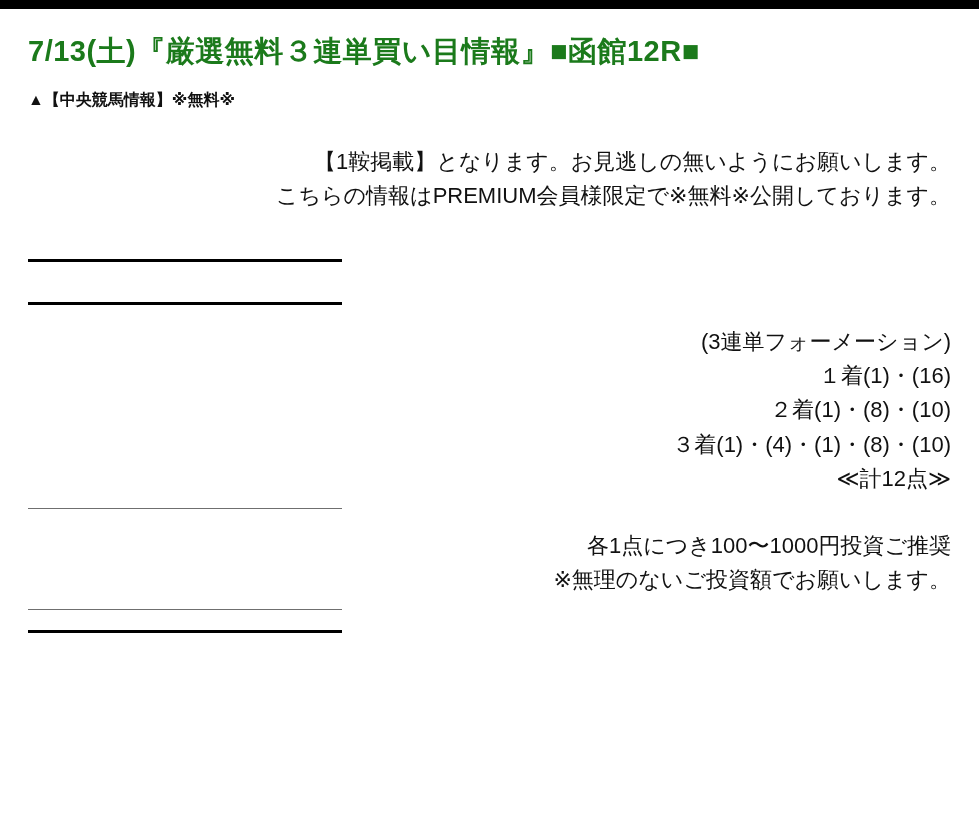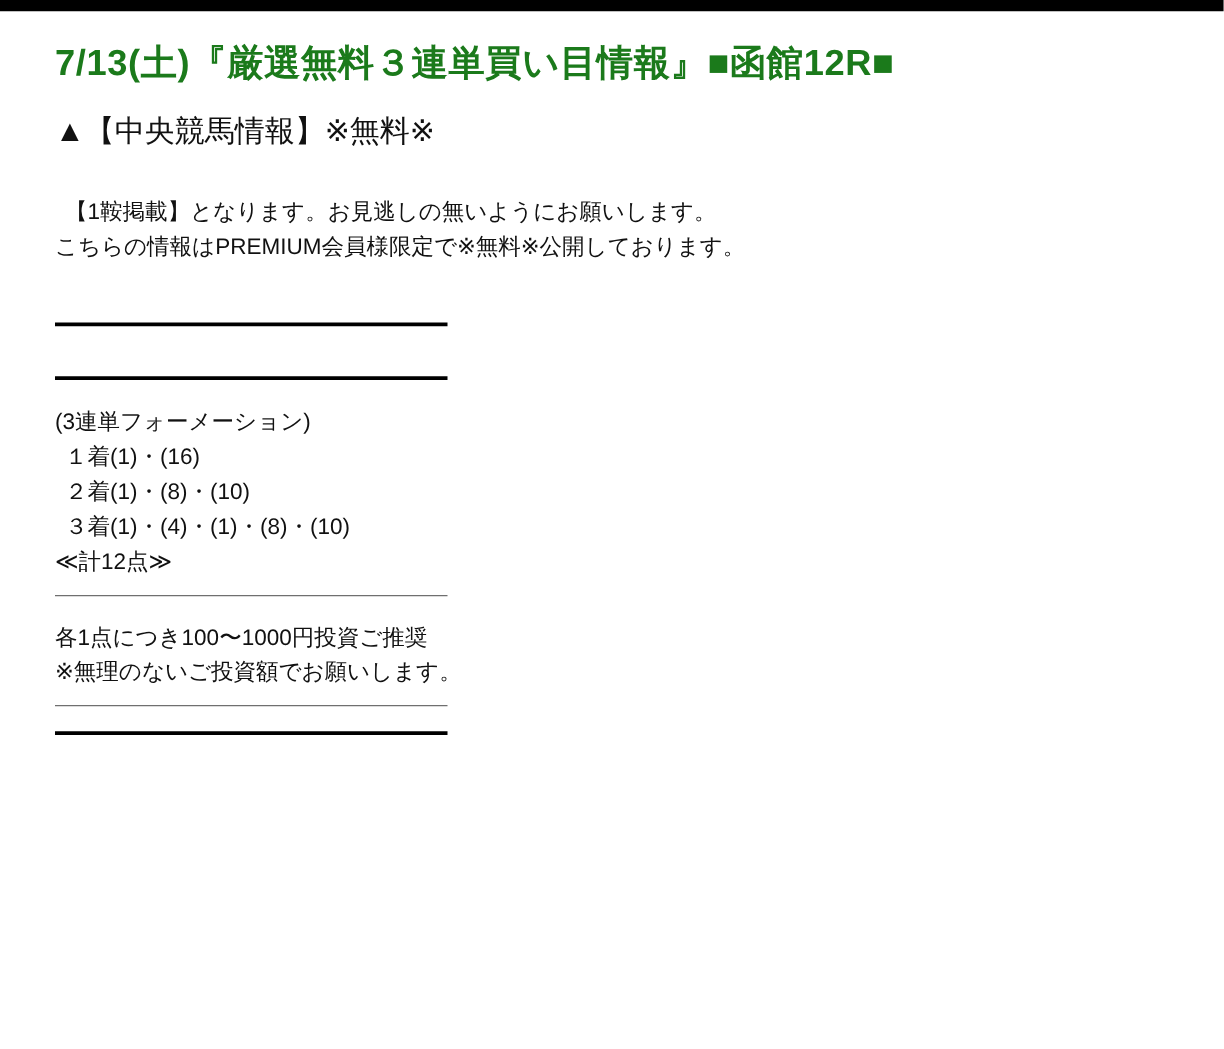--- a/index.html
+++ b/index.html
@@ -14,43 +14,44 @@
     color: #111111;
     overflow: hidden;
     position: relative;
   }
   .topbar {
     width: 100%;
     height: 9px;
     background: #000000;
   }
   .page {
-    padding: 0 44px;
+    padding: 0 28px;
     box-sizing: border-box;
   }
   .title {
     color: #1b7a1b;
     font-size: 29px;
     font-weight: bold;
     letter-spacing: 0.5px;
     margin: 24px 0 0 0;
     line-height: 1.3;
     white-space: nowrap;
   }
   .subtitle {
-    font-size: 24px;
-    font-weight: normal;
+    font-size: 16px;
+    font-weight: bold;
     margin: 18px 0 0 0;
     line-height: 1.4;
   }
   .body-line {
-    font-size: 18px;
+    font-size: 22px;
     line-height: 1.55;
     margin: 0;
     white-space: pre-wrap;
+    text-align: right;
   }
   .gap-lg { height: 34px; }
   .gap-md { height: 20px; }
   .gap-sm { height: 12px; }
   .rule-thick {
     width: 314px;
     height: 0;
     border-top: 3px solid #000000;
     margin: 0;
   }

